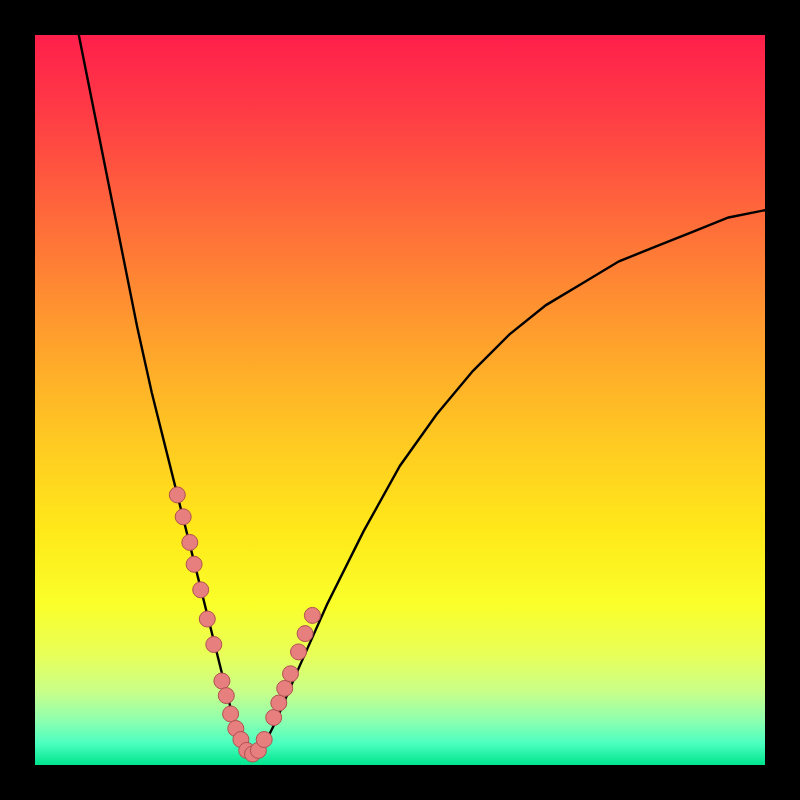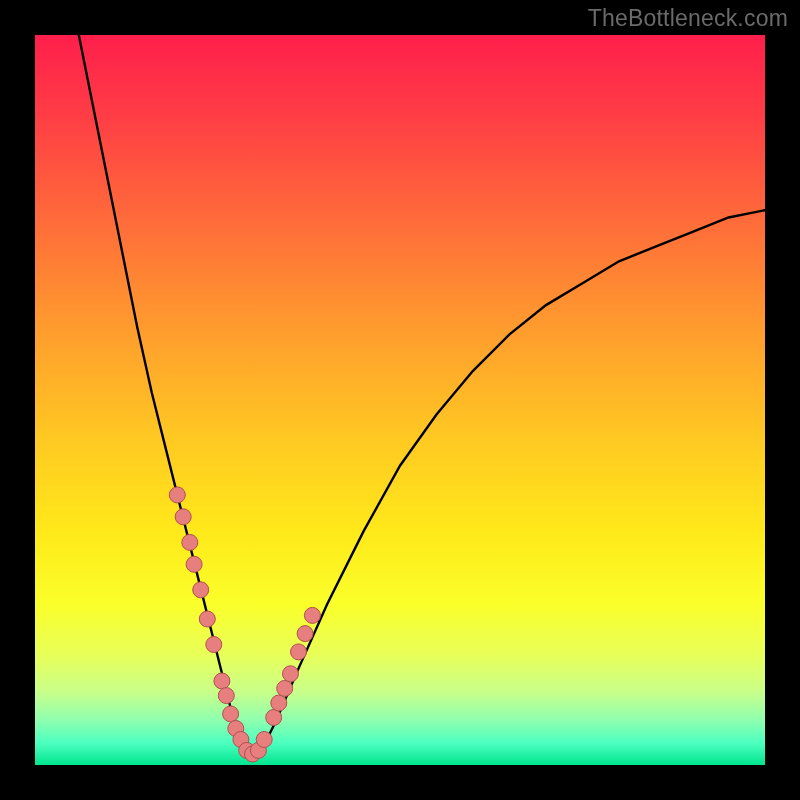--- a/index.html
+++ b/index.html
@@ -87,14 +87,13 @@
           <circle cx="238.7" cy="682.5" r="8" fill="#e77f7f" stroke="#b05050" stroke-width="1"></circle>
           <circle cx="243.8" cy="668.0" r="8" fill="#e77f7f" stroke="#b05050" stroke-width="1"></circle>
           <circle cx="249.7" cy="653.4" r="8" fill="#e77f7f" stroke="#b05050" stroke-width="1"></circle>
           <circle cx="255.5" cy="638.8" r="8" fill="#e77f7f" stroke="#b05050" stroke-width="1"></circle>
           <circle cx="263.5" cy="616.9" r="8" fill="#e77f7f" stroke="#b05050" stroke-width="1"></circle>
           <circle cx="270.1" cy="598.6" r="8" fill="#e77f7f" stroke="#b05050" stroke-width="1"></circle>
           <circle cx="277.4" cy="580.4" r="8" fill="#e77f7f" stroke="#b05050" stroke-width="1"></circle>
         </g>
     </svg>
   </div>
-  <div class="watermark">TheBottleneck.com</div>
 </div>
 
 </body></html>

